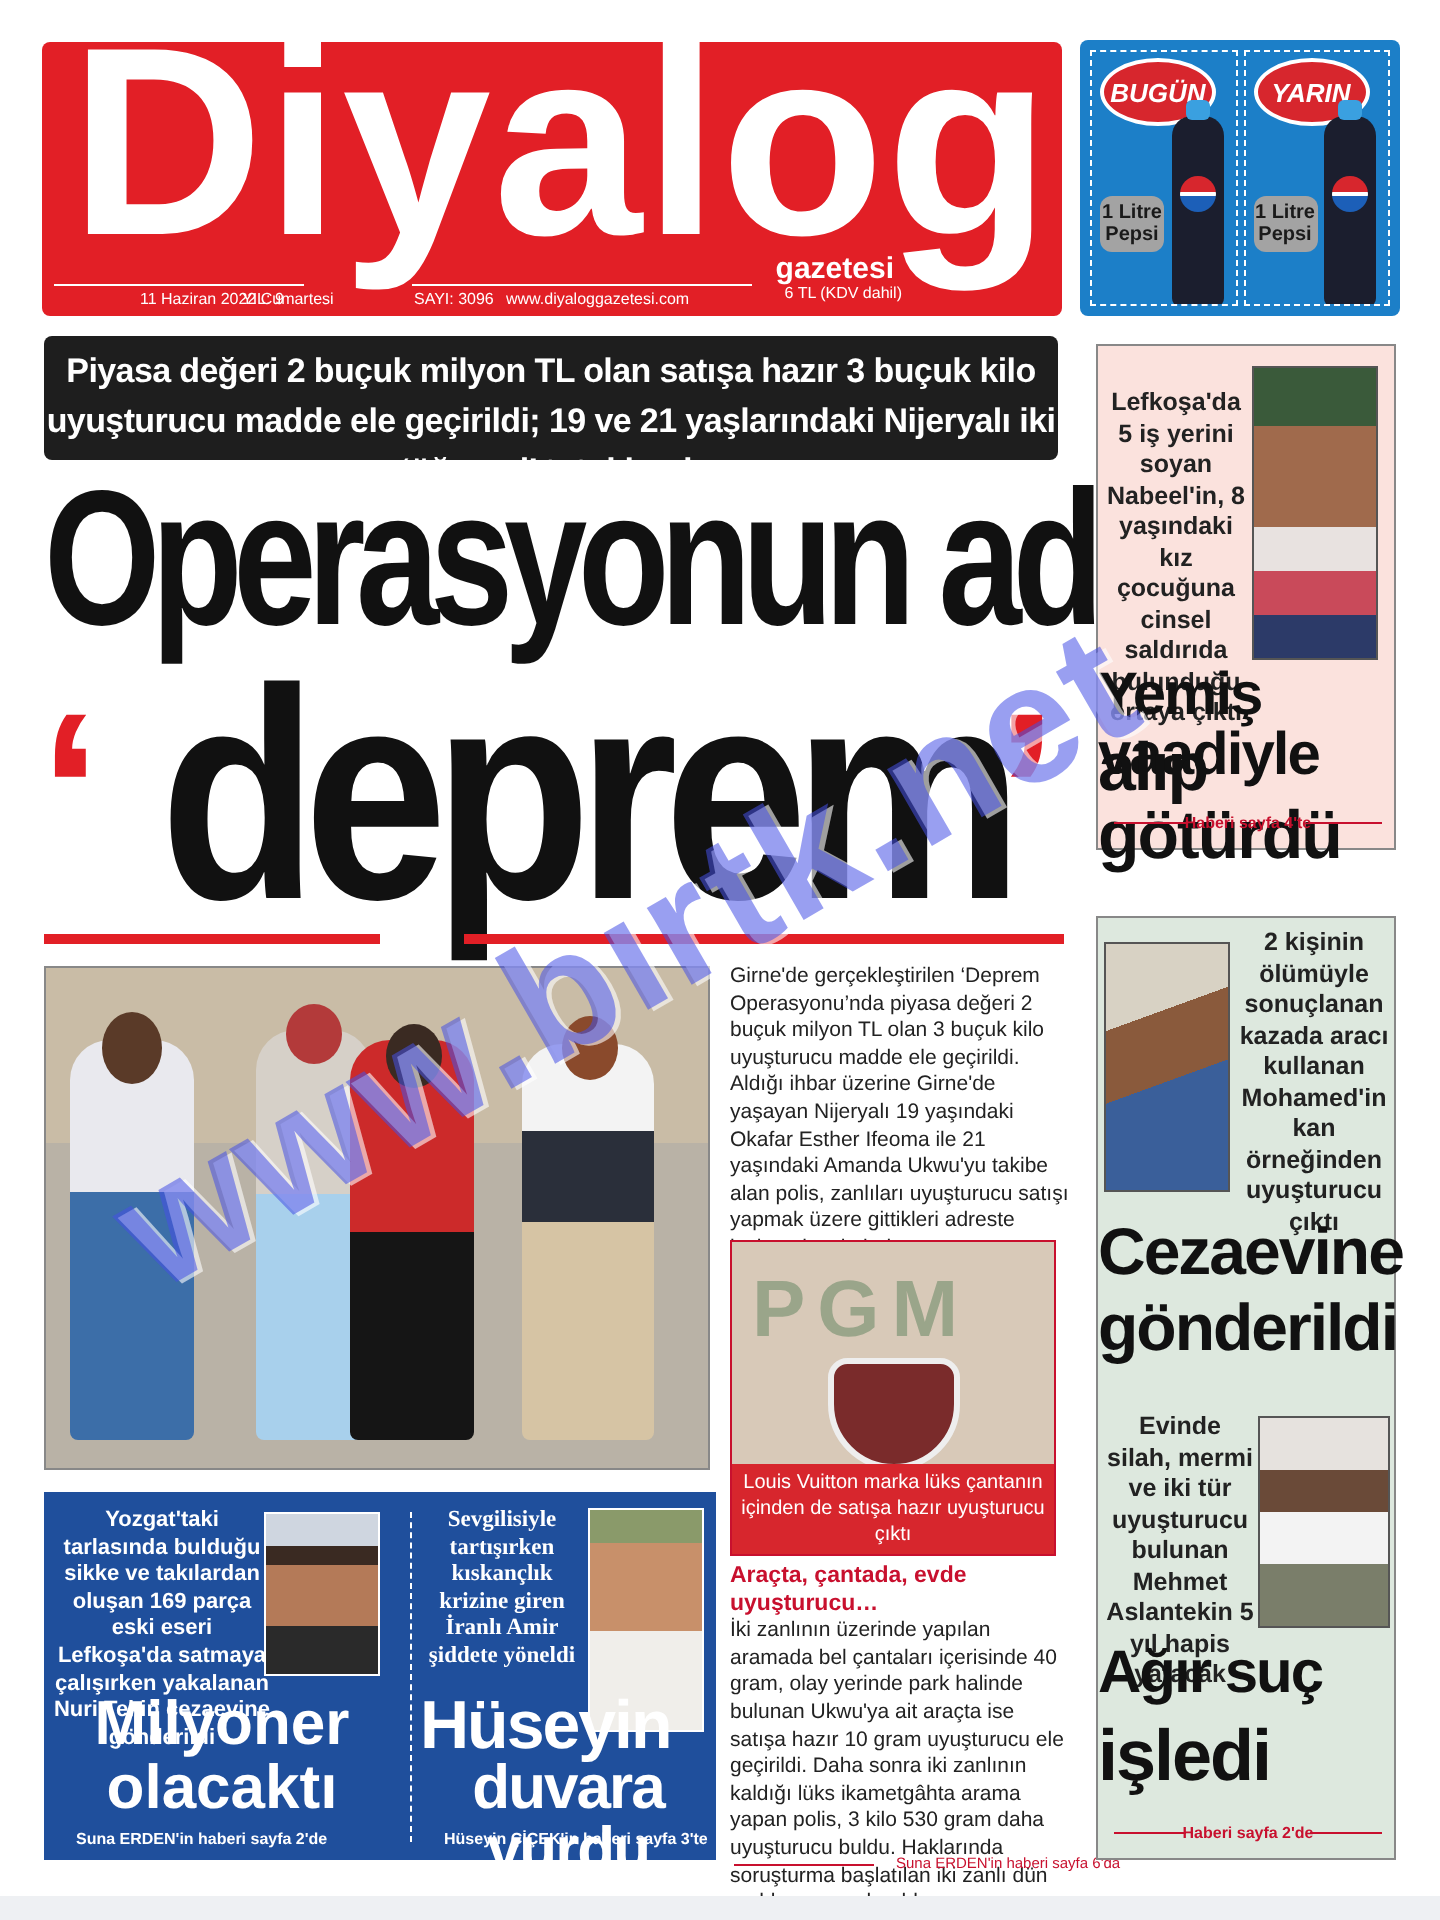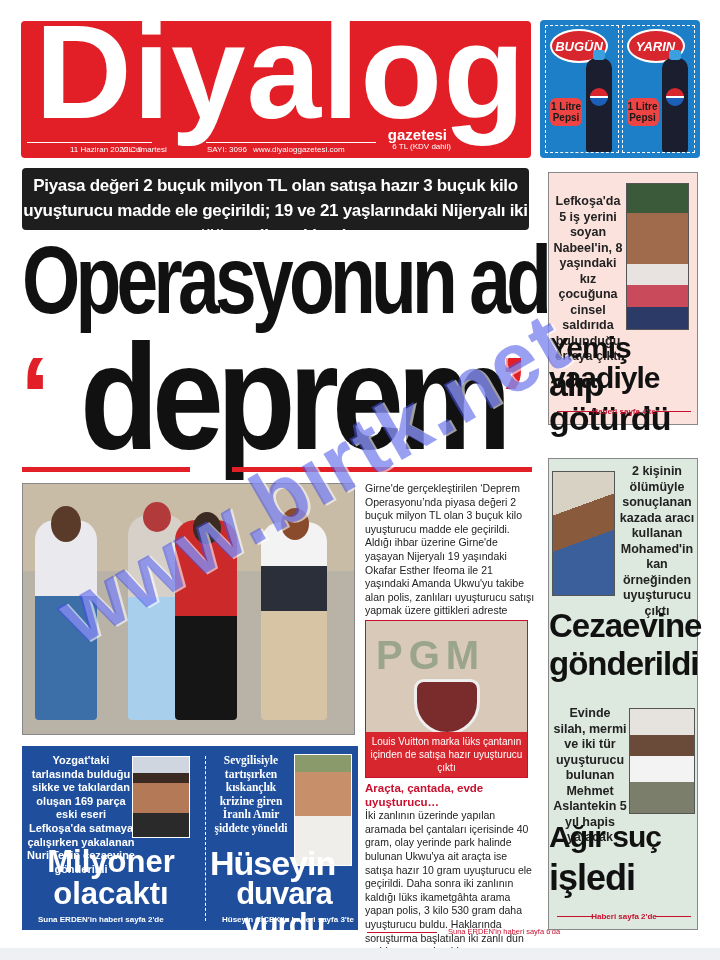--- a/index.html
+++ b/index.html
@@ -12,21 +12,21 @@
   #logo { position: absolute; left: 14px; top: -16px; font-size: 134px; font-weight: bold; color: #fff; letter-spacing: 1px; line-height: 1; }
   #gazetesi { position: absolute; right: 84px; top: 105px; color: #fff; font-weight: bold; font-size: 15px; }
   #price { position: absolute; right: 80px; top: 121px; color: #fff; font-size: 8px; }
   .mh-line { position: absolute; height: 1px; background: #fff; }
   .mh-info { position: absolute; top: 124px; color: #fff; font-size: 8px; white-space: nowrap; }
 
   
   #ad { position: absolute; left: 540px; top: 20px; width: 160px; height: 138px; background: #1c7fc8; border-radius: 4px; padding: 5px; display: flex; gap: 3px; }
   .ad-cell { flex: 1; border: 1.5px dashed #fff; position: relative; overflow: hidden; }
   .ad-oval { position: absolute; left: 4px; top: 3px; width: 58px; height: 34px; border-radius: 50%; background: #d7262d; border: 2px solid #fff; color: #fff; font-weight: bold; font-size: 13px; display: flex; align-items: center; justify-content: center; font-style: italic; }
-  .ad-label { position: absolute; left: 4px; top: 72px; width: 32px; background: #ef4444; color: #1a1a1a; font-size: 10px; font-weight: bold; text-align: center; border-radius: 6px; padding: 3px 0; line-height: 1.1; }
+  .ad-label { position: absolute; left: 4px; top: 72px; width: 32px; background: #a3a3a3; color: #1a1a1a; font-size: 10px; font-weight: bold; text-align: center; border-radius: 6px; padding: 3px 0; line-height: 1.1; }
   .ad-bottle { position: absolute; right: 6px; top: 32px; width: 26px; height: 96px; background: #1b1e2e; border-radius: 10px 10px 5px 5px; }
   .ad-bottle::before { content: ""; position: absolute; left: 7px; top: -8px; width: 12px; height: 10px; background: #3aa0e0; border-radius: 3px; }
   .ad-logo { position: absolute; left: 4px; top: 30px; width: 18px; height: 18px; border-radius: 50%; background: linear-gradient(#d7262d 0 45%, #fff 45% 55%, #1c5fb8 55%); }
 
   
   #deck { position: absolute; left: 22px; top: 168px; width: 507px; height: 62px; background: #1e1e1e; border-radius: 4px; color: #fff; font-size: 17px; font-weight: bold; text-align: center; line-height: 25px; padding-top: 5px; letter-spacing: -0.3px; }
 
   
   #headline1 { position: absolute; left: 22px; top: 232px; width: 510px; font-size: 96px; font-weight: bold; line-height: 1; letter-spacing: -6px; transform: scaleX(0.78); transform-origin: left top; white-space: nowrap; color: #111; }
   #headline2 { position: absolute; left: 20px; top: 332px; width: 520px; height: 140px; }

